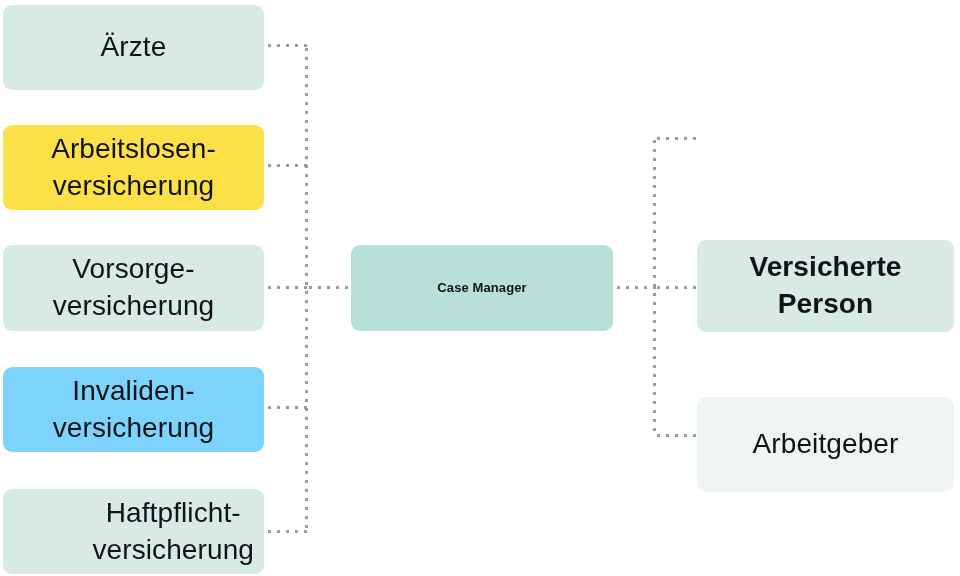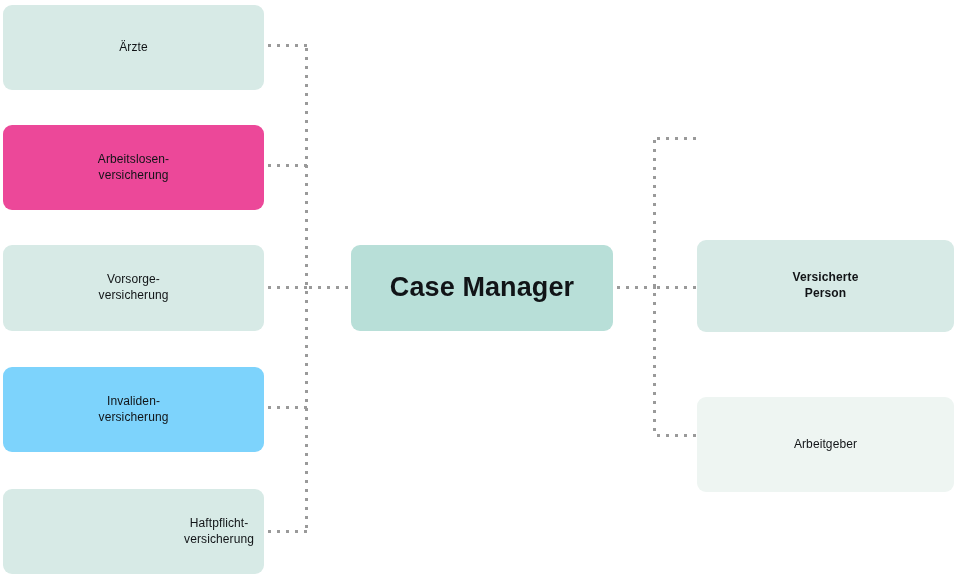--- a/index.html
+++ b/index.html
@@ -18,28 +18,28 @@
 
   .node {
     position: absolute;
     box-sizing: border-box;
     border-radius: 9px;
     display: flex;
     align-items: center;
     justify-content: center;
     text-align: center;
     color: #111417;
-    font-size: 12px;
+    font-size: 28px;
     line-height: 1.32;
     padding: 4px 10px;
     white-space: pre-line;
     letter-spacing: 0.1px;
   }
   .node.bold { font-weight: bold; }
-  .node.center-node { font-size: 27px; }
+  .node.center-node { font-size: 13px; }
 
   
   .conn {
     position: absolute;
     background-repeat: repeat;
   }
   .conn.h {
     height: 3px;
     background-image: radial-gradient(circle closest-side, #9a9a9a 100%, transparent 100%);
     background-size: 9px 3px;
@@ -54,21 +54,21 @@
 </style>
 </head>
 <body>
 
 <div id="stage">
 
   <div class="node left-node" style="left:3px; top:5px; width:261px; height:85px; background:#d7eae6;">
     <span>Ärzte</span>
   </div>
 
-  <div class="node left-node" style="left:3px; top:125px; width:261px; height:85px; background:#ec4899;">
+  <div class="node left-node" style="left:3px; top:125px; width:261px; height:85px; background:#fde047;">
     <span>Arbeitslosen-
 versicherung</span>
   </div>
 
   <div class="node left-node" style="left:3px; top:245px; width:261px; height:86px; background:#d7eae6;">
     <span>Vorsorge-
 versicherung</span>
   </div>
 
   <div class="node left-node" style="left:3px; top:367px; width:261px; height:85px; background:#7dd3fc;">

